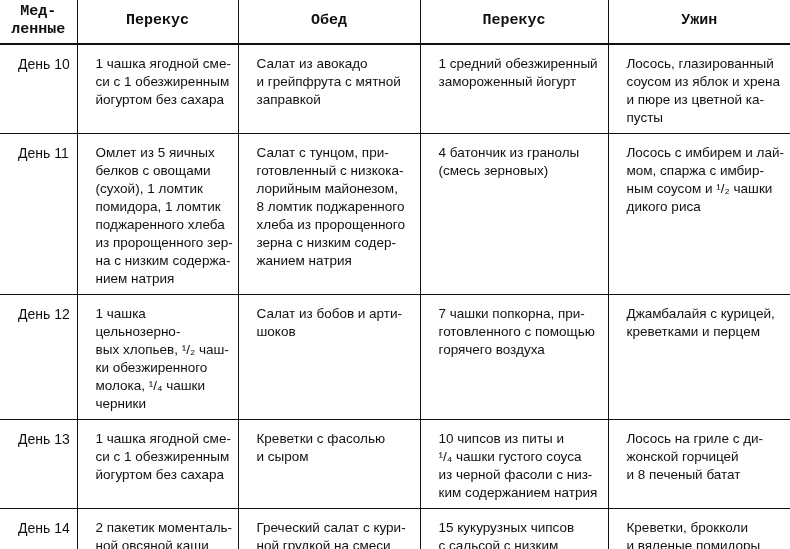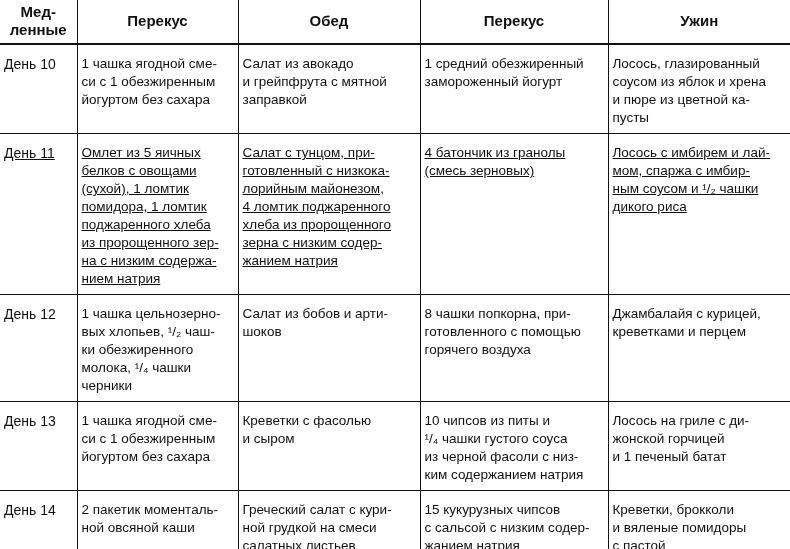--- a/index.html
+++ b/index.html
@@ -31,29 +31,29 @@
     text-align: center;
     vertical-align: middle;
     padding: 3px 2px 4px 2px;
     border-bottom: 2px solid #111111;
     white-space: pre-line;
   }
   td {
     vertical-align: top;
     font-size: 13.5px;
     line-height: 18px;
-    padding: 10px 4px 6px 4px;
+    padding: 10px 4px 6px 18px;
     border-bottom: 1px solid #111111;
   }
   th.vline, td.vline { border-right: 1px solid #111111; }
   tbody tr:last-child td { border-bottom: 2px solid #111111; }
 
-  thead tr            { height: 41px;  }
+  thead tr            { height: 41px; font-family: Liberation Mono, monospace;  }
   tbody tr.row-day10  { height: 88px;  }
-  tbody tr.row-day11  { height: 156px; text-decoration: underline; }
+  tbody tr.row-day11  { height: 156px; }
   tbody tr.row-day12  { height: 105px; }
   tbody tr.row-day13  { height: 83px;  }
   tbody tr.row-day14  { height: 61px;  }
 
   .cell-text {
     display: block;
     white-space: pre-line;
   }
   td.day-cell { font-size: 14px; }
 </style>
@@ -115,21 +115,21 @@
 помидора, 1 ломтик
 поджаренного хлеба
 из пророщенного зер-
 на с низким содержа-
 нием натрия</span>
         </td>
       <td class="vline">
           <span class="cell-text">Салат с тунцом, при-
 готовленный с низкока-
 лорийным майонезом,
-4 ломтик поджаренного
+8 ломтик поджаренного
 хлеба из пророщенного
 зерна с низким содер-
 жанием натрия</span>
         </td>
       <td class="vline">
           <span class="cell-text">4 батончик из гранолы
 (смесь зерновых)</span>
         </td>
       <td>
           <span class="cell-text">Лосось с имбирем и лай-
@@ -147,21 +147,21 @@
 вых хлопьев, ¹/₂ чаш-
 ки обезжиренного
 молока, ¹/₄ чашки
 черники</span>
         </td>
       <td class="vline">
           <span class="cell-text">Салат из бобов и арти-
 шоков</span>
         </td>
       <td class="vline">
-          <span class="cell-text">8 чашки попкорна, при-
+          <span class="cell-text">7 чашки попкорна, при-
 готовленного с помощью
 горячего воздуха</span>
         </td>
       <td>
           <span class="cell-text">Джамбалайя с курицей,
 креветками и перцем</span>
         </td>
     </tr>
     <tr class="row-day13">
       <td class="vline day-cell">
@@ -178,21 +178,21 @@
         </td>
       <td class="vline">
           <span class="cell-text">10 чипсов из питы и
 ¹/₄ чашки густого соуса
 из черной фасоли с низ-
 ким содержанием натрия</span>
         </td>
       <td>
           <span class="cell-text">Лосось на гриле с ди-
 жонской горчицей
-и 1 печеный батат</span>
+и 8 печеный батат</span>
         </td>
     </tr>
     <tr class="row-day14">
       <td class="vline day-cell">
           <span class="cell-text">День 14</span>
         </td>
       <td class="vline">
           <span class="cell-text">2 пакетик моменталь-
 ной овсяной каши</span>
         </td>

